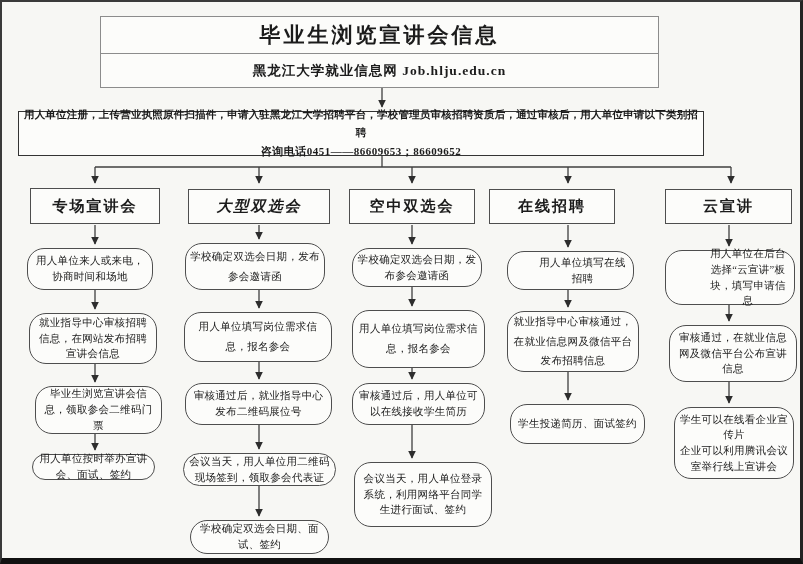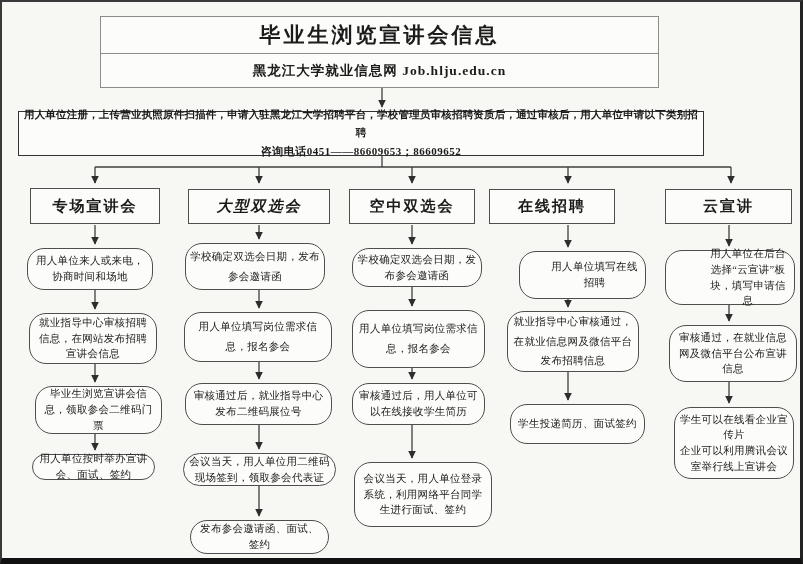--- a/index.html
+++ b/index.html
@@ -117,28 +117,28 @@
 
   <div class="fbox step" style="left:25px;top:246px;width:126px;height:42px;">用人单位来人或来电，协商时间和场地</div>
   <div class="fbox step" style="left:27px;top:311px;width:128px;height:51px;">就业指导中心审核招聘信息，在网站发布招聘宣讲会信息</div>
   <div class="fbox step" style="left:33px;top:384px;width:127px;height:48px;">毕业生浏览宣讲会信息，领取参会二维码门票</div>
   <div class="fbox step" style="left:30px;top:452px;width:123px;height:26px;">用人单位按时举办宣讲会、面试、签约</div>
 
   <div class="fbox step loose" style="left:183px;top:241px;width:140px;height:47px;">学校确定双选会日期，发布参会邀请函</div>
   <div class="fbox step loose" style="left:182px;top:310px;width:148px;height:50px;">用人单位填写岗位需求信息，报名参会</div>
   <div class="fbox step" style="left:183px;top:381px;width:147px;height:42px;">审核通过后，就业指导中心发布二维码展位号</div>
   <div class="fbox step" style="left:181px;top:451px;width:153px;height:33px;">会议当天，用人单位用二维码现场签到，领取参会代表证</div>
-  <div class="fbox step" style="left:188px;top:518px;width:139px;height:34px;">发布参会邀请函、面试、签约</div>
+  <div class="fbox step" style="left:188px;top:518px;width:139px;height:34px;">学校确定双选会日期、面试、签约</div>
 
   <div class="fbox step" style="left:350px;top:246px;width:130px;height:39px;">学校确定双选会日期，发布参会邀请函</div>
   <div class="fbox step loose" style="left:350px;top:308px;width:133px;height:58px;">用人单位填写岗位需求信息，报名参会</div>
   <div class="fbox step" style="left:350px;top:381px;width:133px;height:42px;">审核通过后，用人单位可以在线接收学生简历</div>
   <div class="fbox step" style="left:352px;top:460px;width:138px;height:65px;">会议当天，用人单位登录系统，利用网络平台同学生进行面试、签约</div>
 
-  <div class="fbox step" style="left:517px;top:249px;width:127px;height:48px;padding-left:28px;">用人单位填写在线招聘</div>
+  <div class="fbox step" style="left:505px;top:249px;width:127px;height:39px;padding-left:28px;">用人单位填写在线招聘</div>
   <div class="fbox step loose" style="left:505px;top:309px;width:132px;height:61px;">就业指导中心审核通过，在就业信息网及微信平台发布招聘信息</div>
   <div class="fbox step" style="left:508px;top:402px;width:135px;height:40px;">学生投递简历、面试签约</div>
 
   <div class="fbox step" style="left:663px;top:248px;width:130px;height:55px;padding-left:40px;">用人单位在后台选择“云宣讲”板块，填写申请信息</div>
   <div class="fbox step" style="left:667px;top:323px;width:128px;height:57px;">审核通过，在就业信息网及微信平台公布宣讲信息</div>
   <div class="fbox step pre-line" style="left:672px;top:405px;width:120px;height:72px;">学生可以在线看企业宣传片
 企业可以利用腾讯会议室举行线上宣讲会</div>
 
 </div>
 

